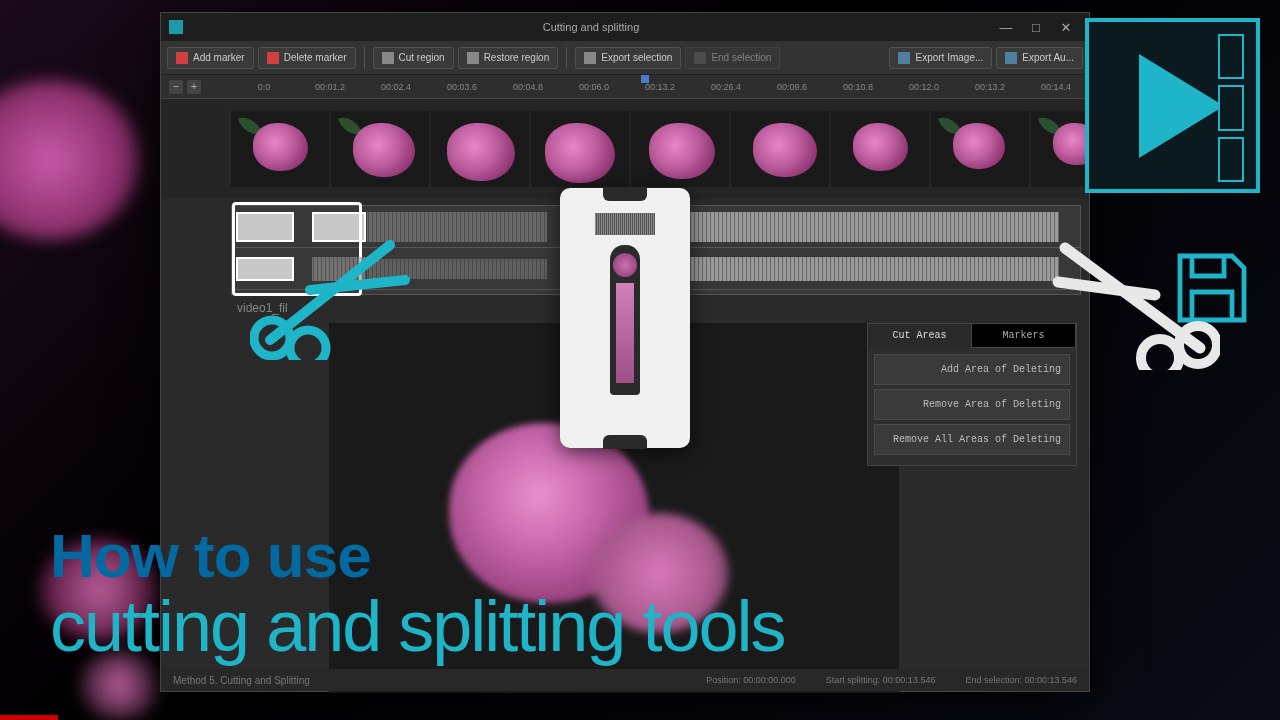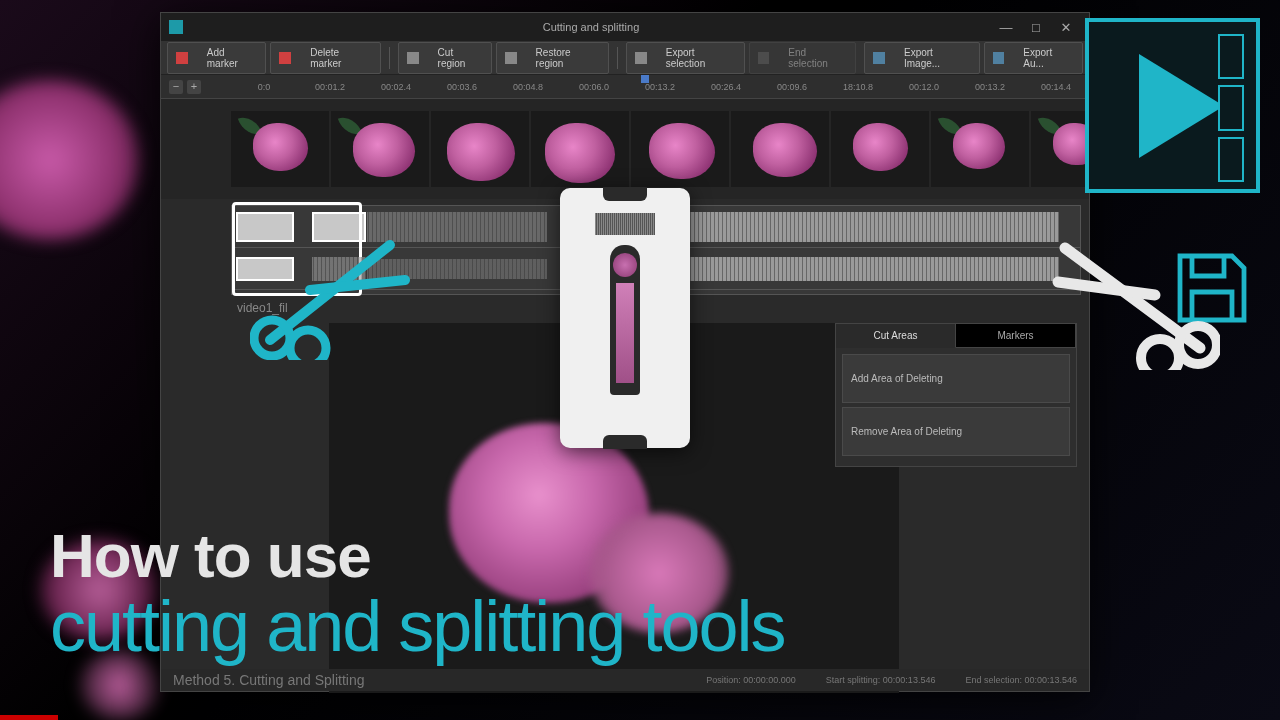--- a/index.html
+++ b/index.html
@@ -11,21 +11,21 @@
 .fb3 { width: 200px; height: 180px; left: 280px; top: 420px; background: radial-gradient(circle, #d070b0 0%, #9b3878 50%, transparent 100%); }
 .fb4 { width: 80px; height: 70px; left: 80px; top: 650px; background: radial-gradient(circle, #c060a0 0%, transparent 100%); }
 
 .app-window { position: absolute; left: 160px; top: 12px; width: 930px; height: 680px; background: #2a2a2a; border: 1px solid #444; box-shadow: 0 8px 40px rgba(0,0,0,0.8); }
 .titlebar { height: 28px; background: #1e1e1e; display: flex; align-items: center; padding: 0 8px; color: #aaa; font-size: 11px; }
 .titlebar .app-icon { width: 14px; height: 14px; background: #1d9aa8; margin-right: 8px; }
 .titlebar .title { flex: 1; text-align: center; }
 .titlebar .win-btn { width: 30px; text-align: center; cursor: pointer; font-size: 13px; }
 
 .toolbar { height: 34px; background: #333; display: flex; align-items: center; padding: 0 6px; gap: 4px; border-bottom: 1px solid #222; }
-.tb-btn { display: flex; align-items: center; gap: 19px; padding: 4px 8px; background: #3a3a3a; border: 1px solid #505050; color: #ccc; font-size: 10px; cursor: pointer; border-radius: 2px; }
+.tb-btn { display: flex; align-items: center; gap: 5px; padding: 4px 8px; background: #3a3a3a; border: 1px solid #505050; color: #ccc; font-size: 10px; cursor: pointer; border-radius: 2px; }
 .tb-btn .tb-icon { width: 12px; height: 12px; }
 .tb-sep { width: 1px; height: 22px; background: #555; margin: 0 4px; }
 .tb-spacer { flex: 1; }
 
 .ruler { height: 24px; background: #2e2e2e; border-bottom: 1px solid #444; display: flex; align-items: center; padding-left: 70px; position: relative; }
 .ruler .zoom-btn { position: absolute; left: 8px; width: 14px; height: 14px; background: #444; color: #aaa; font-size: 11px; text-align: center; line-height: 13px; cursor: pointer; border-radius: 2px; }
 .ruler .zoom-plus { left: 26px; }
 .ruler .tick { flex: 1; color: #888; font-size: 9px; text-align: center; }
 .playhead-marker { position: absolute; left: 480px; top: 0; width: 8px; height: 8px; background: #4a7ac8; }
 
@@ -40,29 +40,29 @@
 .wave-sel { background: #c8c8c8; border: 2px solid #fff; }
 .cut-gap { width: 16px; }
 .selection-box { position: absolute; left: 0; top: -4px; width: 130px; height: 94px; border: 3px solid #fff; border-radius: 4px; }
 
 .track-label { position: absolute; left: 76px; top: 288px; color: #888; font-size: 12px; }
 
 .preview-area { position: absolute; left: 168px; top: 310px; width: 570px; height: 370px; background: #1a1a1a; }
 .preview-flower { position: absolute; left: 120px; top: 100px; width: 200px; height: 180px; background: radial-gradient(circle at 45% 40%, #e890cc 0%, #c868ac 35%, #9a4280 70%, transparent 100%); border-radius: 48% 52% 50% 50%; filter: blur(3px); }
 .preview-flower2 { position: absolute; left: 260px; top: 190px; width: 140px; height: 120px; background: radial-gradient(circle, #d878b8 0%, #a8588c 60%, transparent 100%); border-radius: 50%; filter: blur(4px); }
 
-.side-panel { position: absolute; right: 12px; top: 310px; width: 242px; background: #2e2e2e; border: 1px solid #444; }
+.side-panel { position: absolute; right: 12px; top: 310px; width: 210px; background: #2e2e2e; border: 1px solid #444; font-family: Liberation Mono, monospace; }
 .side-tabs { display: flex; height: 24px; border-bottom: 1px solid #444; }
 .side-tab { flex: 1; background: #000000; color: #aaa; font-size: 10px; display: flex; align-items: center; justify-content: center; cursor: pointer; border-right: 1px solid #444; }
 .side-tab.active { background: #2a2a2a; color: #ddd; border-bottom: 1px solid #2a2a2a; margin-bottom: -1px; }
 .side-list { padding: 6px; }
-.side-item { padding: 18px 8px; background: #3a3a3a; color: #bbb; font-size: 10px; margin-bottom: 4px; text-align: left; cursor: pointer; border: 1px solid #4a4a4a; }
+.side-item { padding: 9px 8px; background: #3a3a3a; color: #bbb; font-size: 10px; margin-bottom: 4px; text-align: right; cursor: pointer; border: 1px solid #4a4a4a; }
 
 .statusbar { position: absolute; bottom: 0; left: 0; right: 0; height: 22px; background: #282828; color: #777; font-size: 9px; display: flex; align-items: center; padding: 0 12px; gap: 30px; }
-.statusbar .method { flex: 0 0 auto; font-size: 14px; }
+.statusbar .method { flex: 0 0 auto; font-size: 10px; }
 .statusbar .spacer { flex: 1; }
 
 .logo-play { position: absolute; right: 20px; top: 18px; width: 175px; height: 175px; border: 4px solid #1fb5c8; background: #0a1a1e; display: flex; align-items: center; justify-content: center; }
 .logo-play .tri { width: 0; height: 0; border-left: 85px solid #1fb5c8; border-top: 52px solid transparent; border-bottom: 52px solid transparent; margin-left: 18px; }
 .logo-play .strip { position: absolute; right: 12px; top: 12px; width: 26px; height: 148px; display: flex; flex-direction: column; gap: 6px; }
 .logo-play .sblock { flex: 1; border: 2px solid #1fb5c8; background: #0a1a1e; }
 
 .logo-save { position: absolute; right: 28px; top: 248px; width: 80px; height: 80px; }
 .logo-save svg { width: 100%; height: 100%; }
 
@@ -71,21 +71,21 @@
 .razor .wave-chip { width: 60px; height: 22px; margin-top: 12px; background: repeating-linear-gradient(90deg, #888 0, #888 1px, #555 1px, #555 2px); }
 .razor .slot { width: 30px; height: 150px; background: #2a2a2a; margin-top: 10px; border-radius: 14px 14px 4px 4px; position: relative; }
 .razor .slot .hole { position: absolute; top: 8px; left: 3px; width: 24px; height: 24px; background: radial-gradient(circle, #c870b0 0%, #8a3870 100%); border-radius: 50%; }
 .razor .slot .bar { position: absolute; top: 38px; left: 6px; width: 18px; height: 100px; background: linear-gradient(180deg, #d080b8 0%, #a05088 100%); }
 .razor .notch-bot { width: 44px; height: 14px; background: #2a2a2a; margin-top: auto; margin-bottom: -1px; border-radius: 6px 6px 0 0; }
 
 .scissors-cyan { position: absolute; left: 250px; top: 230px; width: 160px; height: 130px; }
 .scissors-white { position: absolute; right: 60px; top: 230px; width: 170px; height: 140px; }
 
 .headline { position: absolute; left: 50px; top: 520px; }
-.headline .l1 { color: #e5e5e5; font-size: 62px; font-weight: 600; letter-spacing: -1px; }
+.headline .l1 { color: #0369a1; font-size: 62px; font-weight: 600; letter-spacing: -1px; }
 .headline .l2 { color: #1fb5c8; font-size: 72px; font-weight: 500; letter-spacing: -2px; margin-top: -6px; }
 
 .yt-progress { position: absolute; bottom: 0; left: 0; width: 58px; height: 5px; background: #cc0000; }
 </style>
 </head>
 <body>
 
 <div class="bg-flowers">
   <div class="flower-blob fb1"></div>
   <div class="flower-blob fb2"></div>
@@ -146,21 +146,21 @@
     <div class="playhead-marker"></div>
     <div class="tick">0:0</div>
     <div class="tick">00:01.2</div>
     <div class="tick">00:02.4</div>
     <div class="tick">00:03.6</div>
     <div class="tick">00:04.8</div>
     <div class="tick">00:06.0</div>
     <div class="tick">00:13.2</div>
     <div class="tick">00:26.4</div>
     <div class="tick">00:09.6</div>
-    <div class="tick">18:10.8</div>
+    <div class="tick">00:10.8</div>
     <div class="tick">00:12.0</div>
     <div class="tick">00:13.2</div>
     <div class="tick">00:14.4</div>
   </div>
 
   <div class="thumbs-track">
     <div class="thumb">
         <div class="tleaf"></div>
         <div class="tflower"></div>
       </div>
@@ -221,20 +221,21 @@
   </div>
 
   <div class="side-panel">
     <div class="side-tabs">
       <div class="side-tab active">Cut Areas</div>
       <div class="side-tab">Markers</div>
     </div>
     <div class="side-list">
       <div class="side-item">Add Area of Deleting</div>
       <div class="side-item">Remove Area of Deleting</div>
+      <div class="side-item">Remove All Areas of Deleting</div>
     </div>
   </div>
 
   <div class="statusbar">
     <span class="method">Method 5. Cutting and Splitting</span>
     <span class="spacer"></span>
     <span>Position: 00:00:00.000</span>
     <span>Start splitting: 00:00:13.546</span>
     <span>End selection: 00:00:13.546</span>
   </div>

